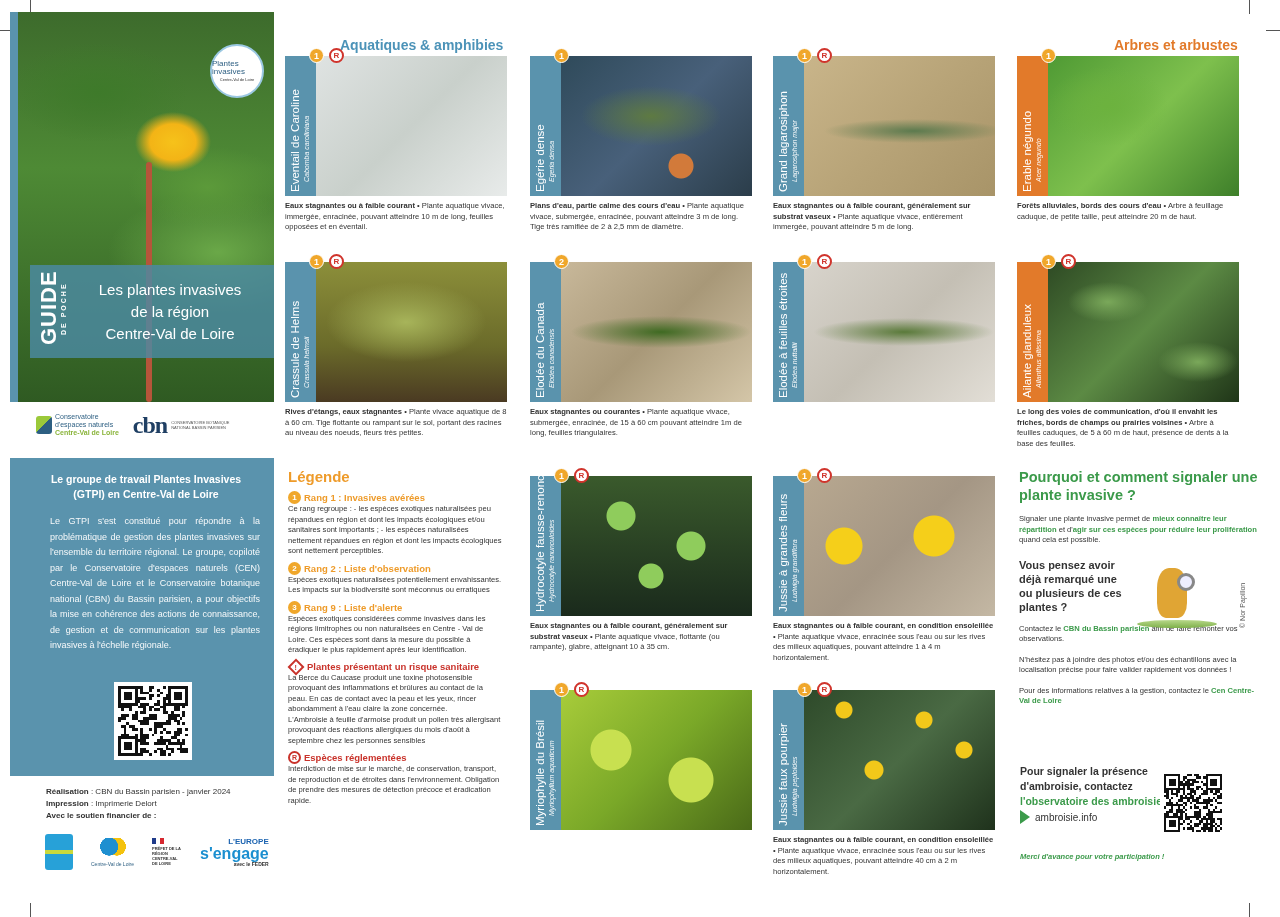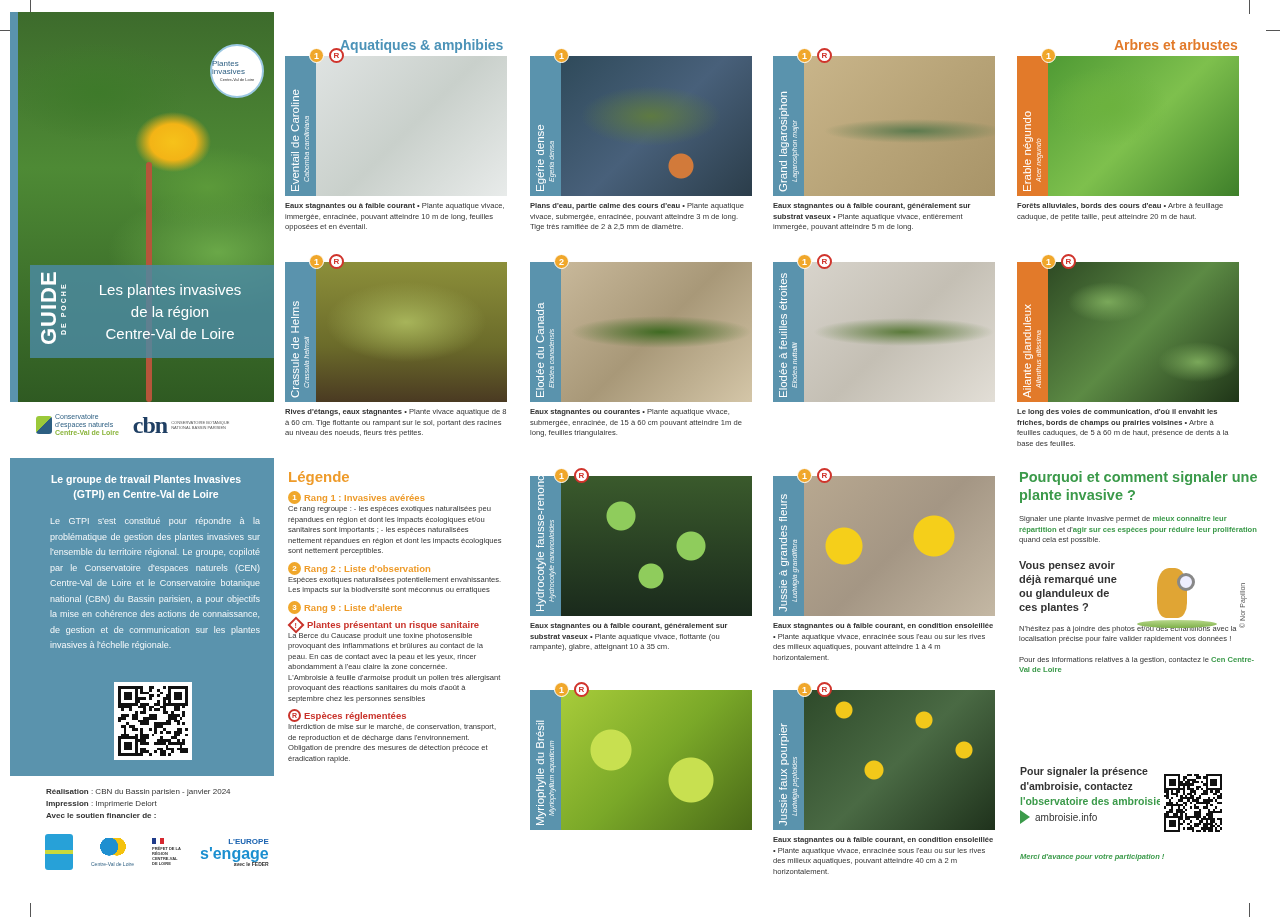--- a/index.html
+++ b/index.html
@@ -1013,45 +1013,47 @@
   <p>Ce rang regroupe : - les espèces exotiques naturalisées peu répandues en région et dont les impacts écologiques et/ou sanitaires sont importants ; - les espèces naturalisées nettement répandues en région et dont les impacts écologiques sont nettement perceptibles.</p>
   <h4 class="rank">
       <span class="num">2</span>
       <span>Rang 2 : Liste d'observation</span>
     </h4>
   <p>Espèces exotiques naturalisées potentiellement envahissantes. Les impacts sur la biodiversité sont méconnus ou erratiques</p>
   <h4 class="rank">
       <span class="num">3</span>
       <span>Rang 9 : Liste d'alerte</span>
     </h4>
+  <p>Espèces exotiques considérées comme invasives dans les régions limitrophes ou non naturalisées en Centre - Val de Loire. Ces espèces sont dans la mesure du possible à éradiquer le plus rapidement après leur identification.</p>
   <h4 class="red">
       <span class="diamond">
         <span>!</span>
       </span>
       <span>Plantes présentant un risque sanitaire</span>
     </h4>
   <p>La Berce du Caucase produit une toxine photosensible provoquant des inflammations et brûlures au contact de la peau. En cas de contact avec la peau et les yeux, rincer abondamment à l'eau claire la zone concernée.</p>
-  <p>L'Ambroisie à feuille d'armoise produit un pollen très allergisant provoquant des réactions sanitaires du mois d'août à septembre chez les personnes sensibles</p>
+  <p>L'Ambroisie à feuille d'armoise produit un pollen très allergisant provoquant des réactions allergiques du mois d'août à septembre chez les personnes sensibles</p>
   <h4 class="red">
       <span class="rcirc">R</span>
       <span>Espèces réglementées</span>
     </h4>
-  <p>Interdiction de mise sur le marché, de conservation, transport, de reproduction et de décharge dans l'environnement. Obligation de prendre des mesures de détection précoce et éradication rapide.</p>
+  <p>Interdiction de mise sur le marché, de conservation, transport, de reproduction et de étroites dans l'environnement. Obligation de prendre des mesures de détection précoce et éradication rapide.</p>
 </div>
 
 <div class="report">
   <h2>Pourquoi et comment signaler une plante invasive ?</h2>
   <p><span>Signaler une plante invasive permet de </span><span class="g">mieux connaître leur répartition</span><span> et d'</span><span class="g">agir sur ces espèces pour réduire leur prolifération</span><span> quand cela est possible.</span></p>
-  <div class="q">Vous pensez avoir déjà remarqué une ou glanduleux de ces plantes ?</div>
+  <div class="q">Vous pensez avoir déjà remarqué une ou plusieurs de ces plantes ?</div>
   <div class="mascot">
     <div class="grass"></div>
     <div class="body"></div>
     <div class="glass"></div>
   </div>
   <div class="credit-vert">© Nor Papillon</div>
+  <p><span>Contactez le </span><span class="g">CBN du Bassin parisien</span><span> afin de faire remonter vos observations.</span></p>
   <p>N'hésitez pas à joindre des photos et/ou des échantillons avec la localisation précise pour faire valider rapidement vos données !</p>
   <p><span>Pour des informations relatives à la gestion, contactez le </span><span class="g">Cen Centre-Val de Loire</span></p>
 </div>
 
 <div class="ambroisie">
   <div class="t"><span>Pour signaler la présence d'ambroisie, contactez </span><span class="g">l'observatoire des ambroisies</span></div>
   <div class="link">
       <span class="play"></span>
       <span>ambroisie.info</span>
     </div>

